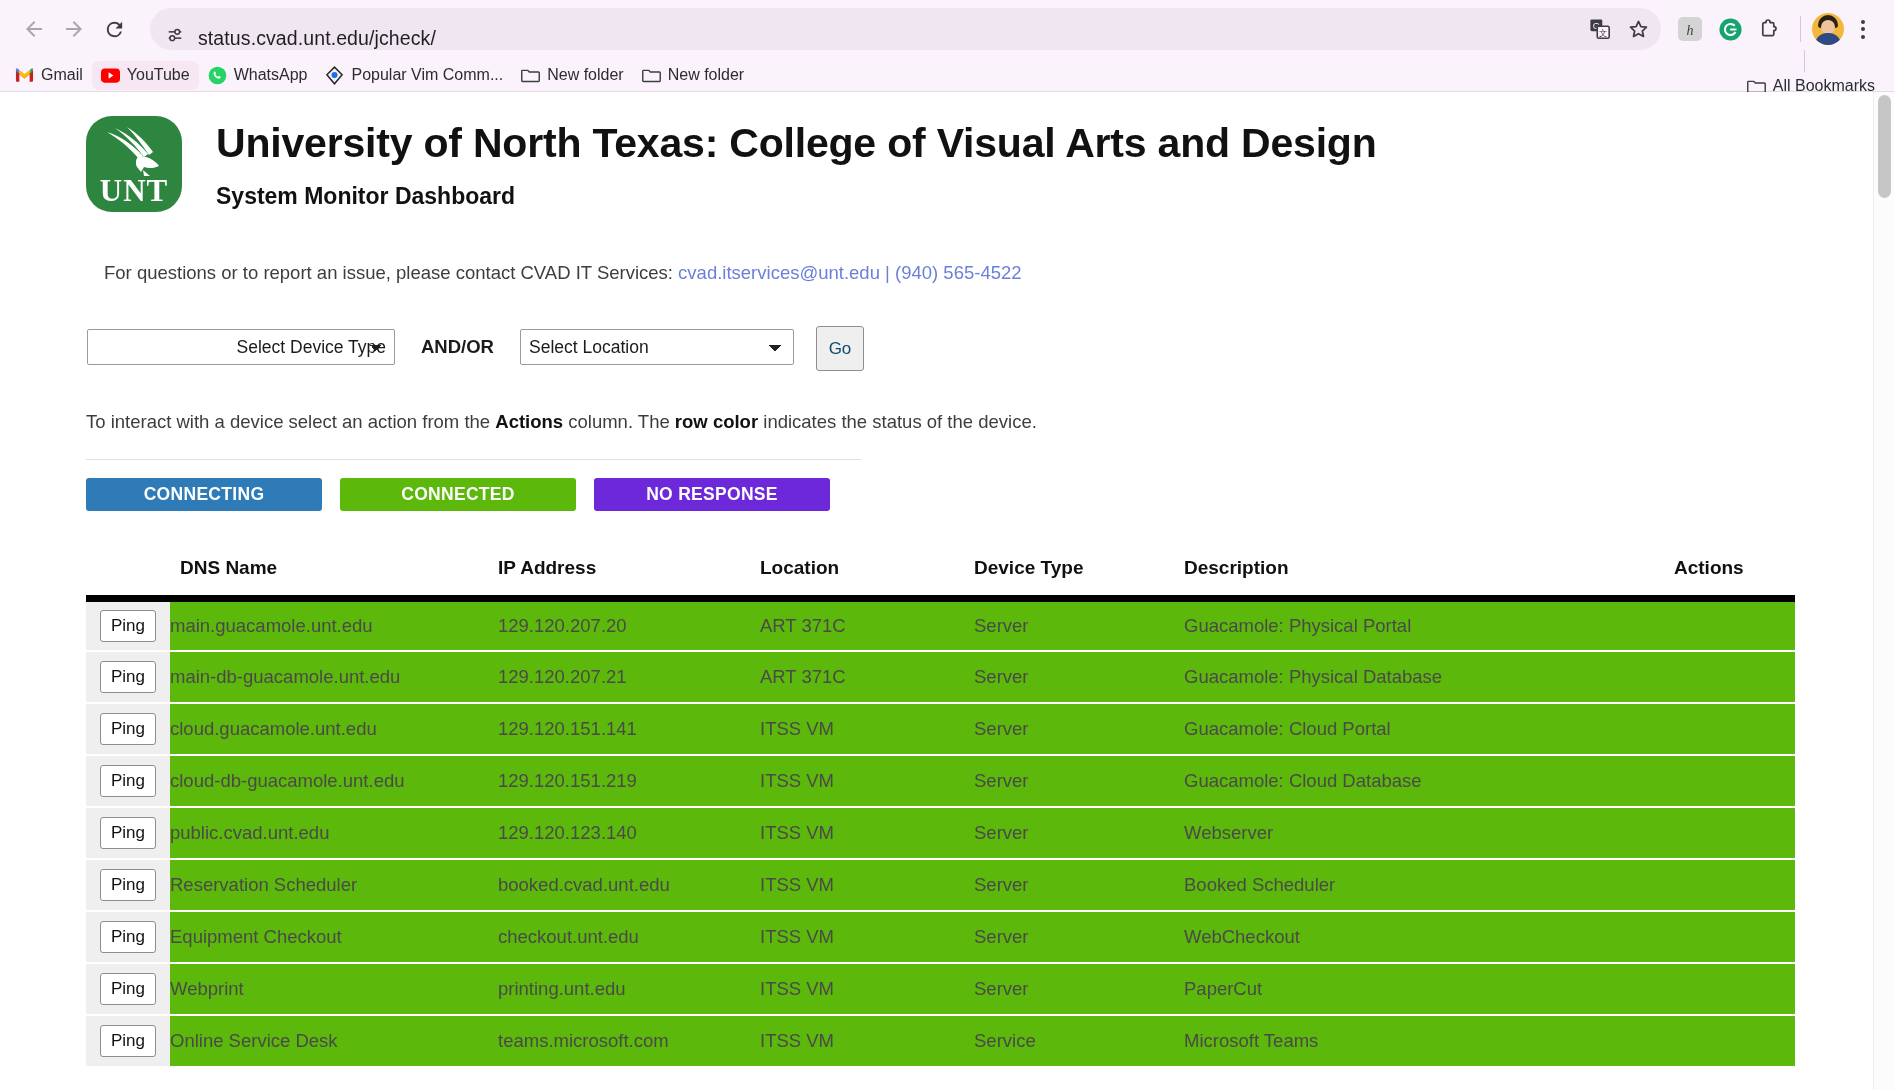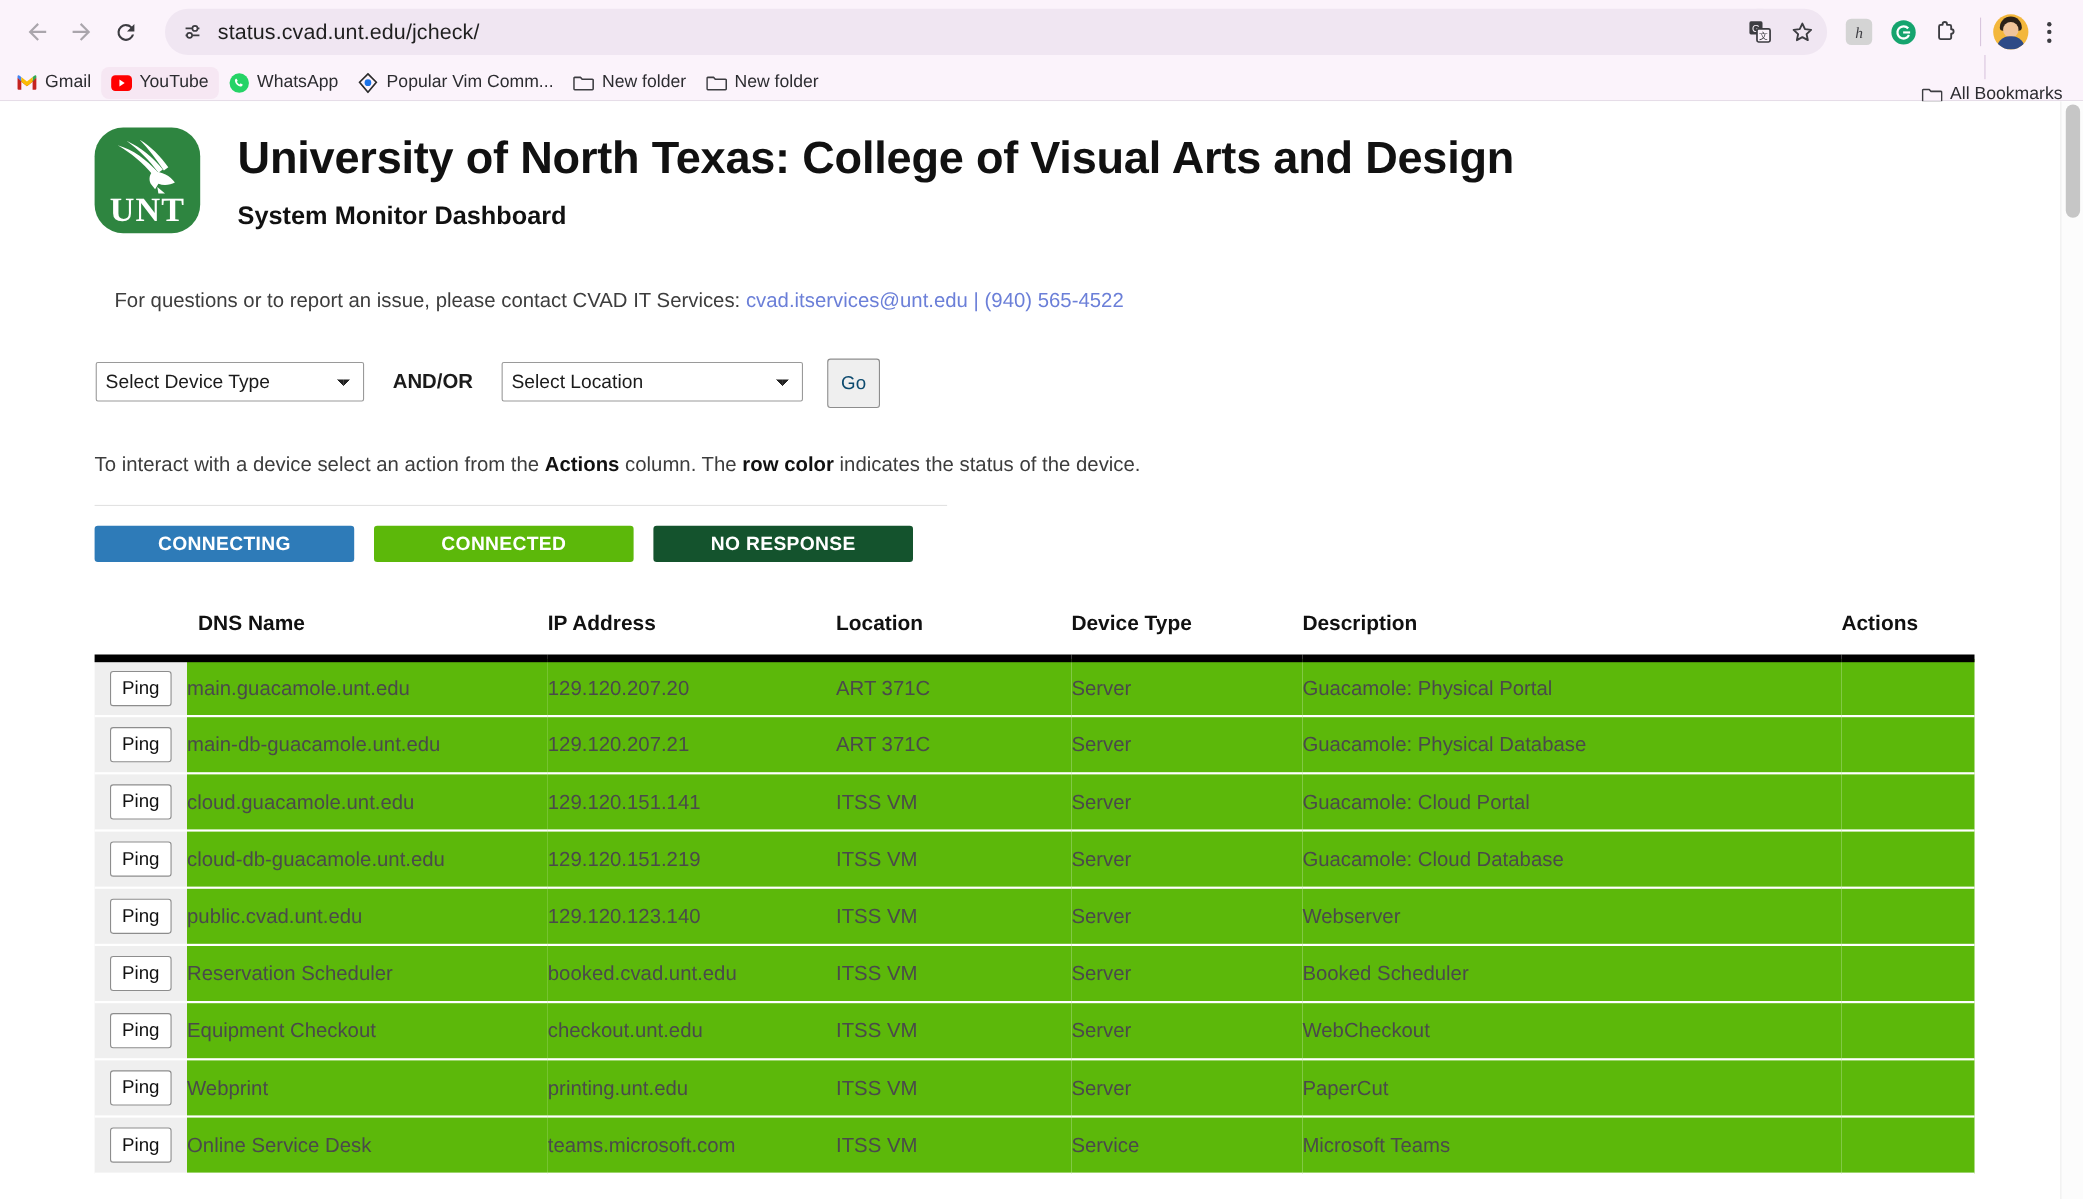--- a/index.html
+++ b/index.html
@@ -32,21 +32,21 @@
   }
   .nav-btn svg { display: block; }
   .nav-btn.disabled { opacity: .42; }
 
   #omnibox {
     flex: 1 1 auto;
     height: 42px;
     background: #f0e6f2;
     border-radius: 21px;
     display: flex;
-    align-items: center;
+    align-items: flex-end;
     margin: 0 10px 0 16px;
     padding: 0 14px 0 10px;
     min-width: 0;
     cursor: text;
   }
   #site-info-btn {
     width: 30px; height: 30px;
     border-radius: 50%;
     display: flex; align-items: center; justify-content: center;
     flex: 0 0 auto;
@@ -206,21 +206,21 @@
     appearance: none;
     background-image:
       linear-gradient(45deg, transparent 50%, #222 50%),
       linear-gradient(135deg, #222 50%, transparent 50%);
     background-position:
       calc(100% - 18px) calc(50% + 1px),
       calc(100% - 12px) calc(50% + 1px);
     background-size: 6px 6px, 6px 6px;
     background-repeat: no-repeat;
   }
-  #sel-device { width: 244px; }
+  #sel-device { width: 308px; text-align: right; }
   #sel-location { width: 274px; }
   #andor-label {
     font-size: 18.5px;
     font-weight: bold;
     color: #1b1b1b;
     margin: 0 26px;
   }
   #go-btn {
     margin-left: 22px;
     height: 45px;
@@ -539,21 +539,21 @@
 
     <div id="instructions">
       <span>To interact with a device select an action from the </span><b>Actions</b><span> column. The </span><b>row color</b><span> indicates the status of the device.</span>
     </div>
 
     <div id="legend-sep"></div>
 
     <div id="legend-row">
       <button class="legend-btn" style="background:#2e7bb8">CONNECTING</button>
       <button class="legend-btn" style="background:#5cb80a">CONNECTED</button>
-      <button class="legend-btn" style="background:#14532d">NO RESPONSE</button>
+      <button class="legend-btn" style="background:#6d28d9">NO RESPONSE</button>
     </div>
 
     <div id="table-wrap">
       <table id="dev-table">
         <colgroup>
           <col class="col-act">
             <col class="col-dns">
             <col class="col-ip">
           <col class="col-loc">
             <col class="col-type">

